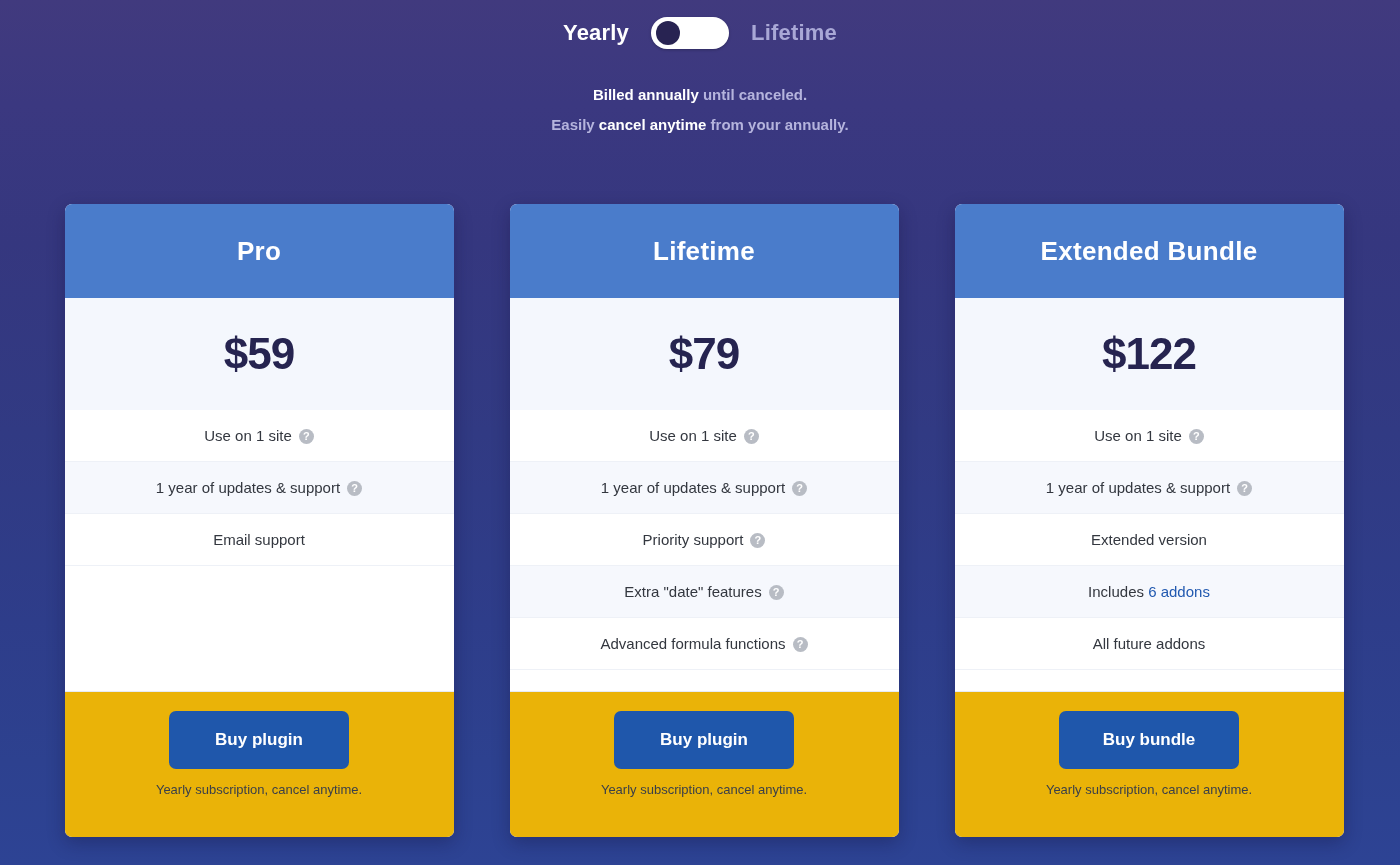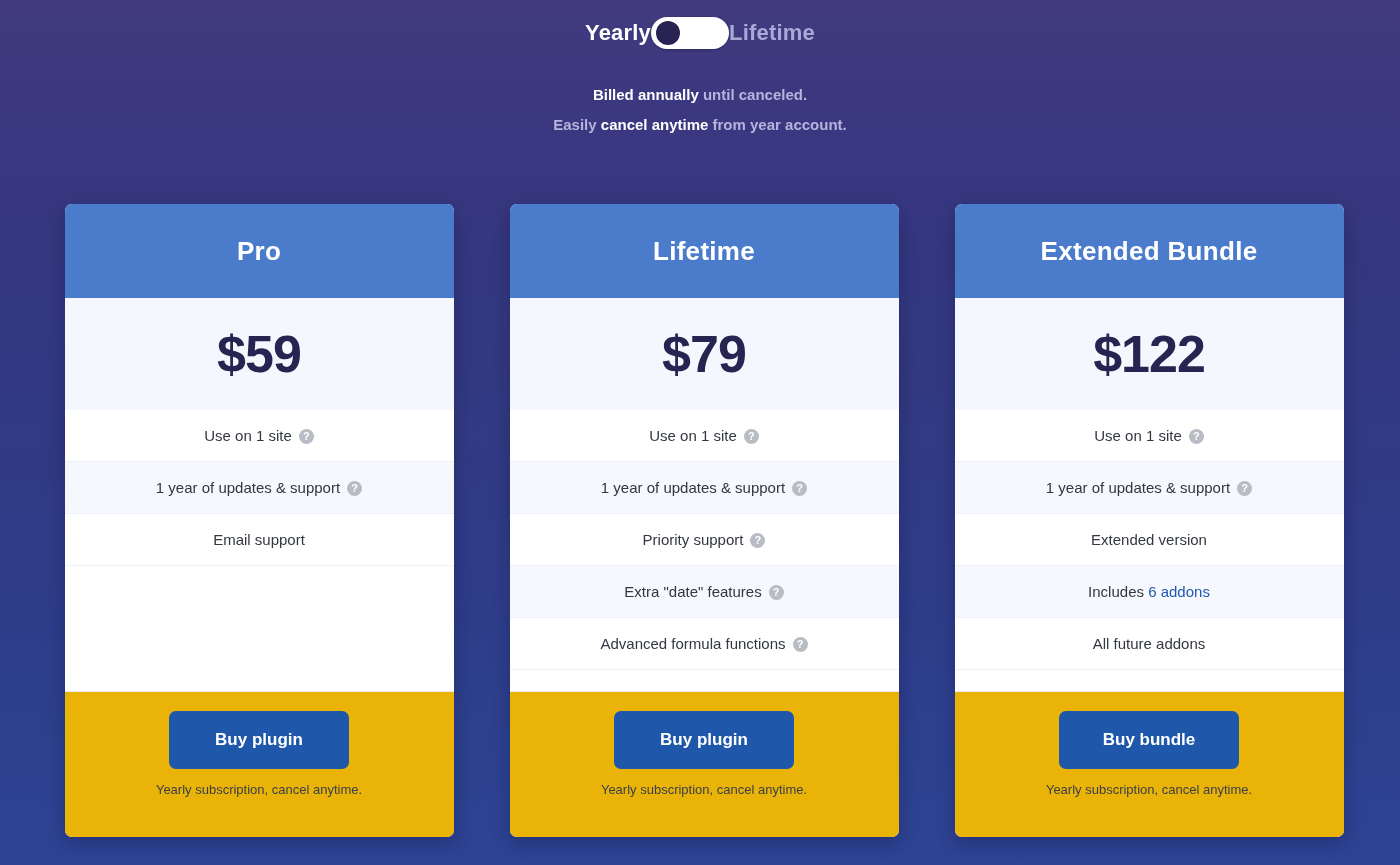--- a/index.html
+++ b/index.html
@@ -15,20 +15,21 @@
     background: linear-gradient(to bottom, #413a7e 0%, #3b3880 12%, #35377f 28%, #313a83 50%, #2e3d8a 72%, #2d418f 88%, #2d4394 100%);
     position: relative;
   }
 
   
   .billing-bar {
     height: 58px;
     display: flex;
     align-items: center;
     justify-content: center;
+    gap: 22px;
     padding-top: 8px;
   }
 
   .billing-label {
     font-size: 22px;
     font-weight: bold;
     letter-spacing: 0.2px;
   }
   .billing-label.active { color: #ffffff; }
   .billing-label.inactive { color: #a9a8d6; }
@@ -107,21 +108,21 @@
   }
 
   .card-price {
     height: 112px;
     background: #f4f7fd;
     display: flex;
     align-items: center;
     justify-content: center;
   }
   .price-value {
-    font-size: 52px;
+    font-size: 44px;
     font-weight: bold;
     color: #262450;
     letter-spacing: -1px;
   }
 
   .features {
     flex: 1 1 auto;
     background: #ffffff;
     display: flex;
     flex-direction: column;
@@ -208,21 +209,21 @@
   </div>
 
   <span class="billing-label inactive">Lifetime</span>
 </div>
 
 <div class="billing-note">
   <div class="line">
     <span class="strong">Billed annually</span><span> until canceled.</span>
   </div>
   <div class="line">
-    <span>Easily </span><span class="strong">cancel anytime</span><span> from year account.</span>
+    <span>Easily </span><span class="strong">cancel anytime</span><span> from your annually.</span>
   </div>
 </div>
 
 <div class="cards" id="cards">
     <div class="card">
       <div class="card-header">
         <div class="card-title">Pro</div>
       </div>
       <div class="card-price">
         <div class="price-value">$59</div>

